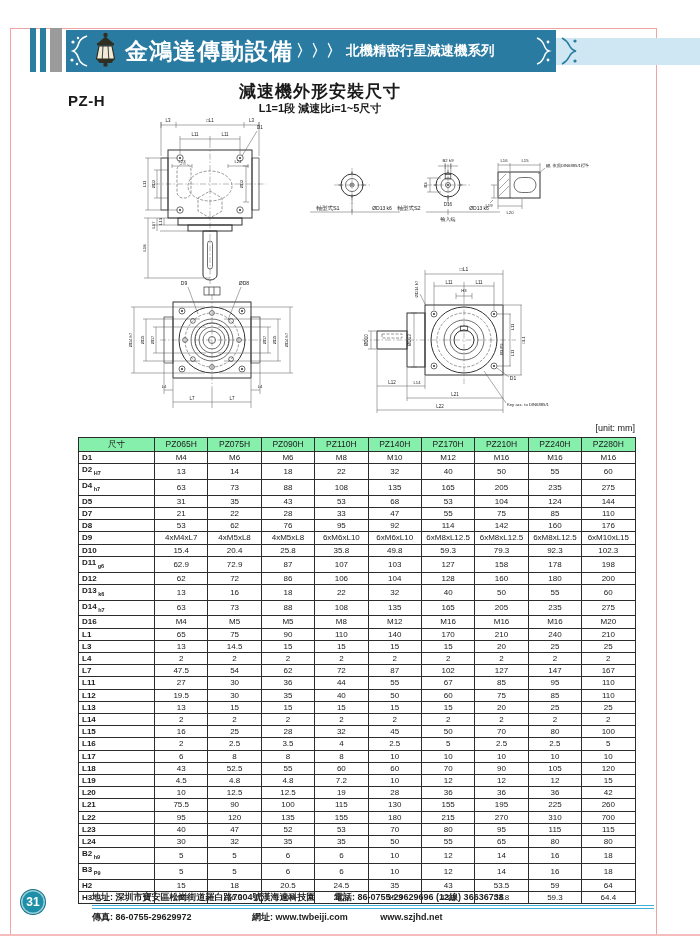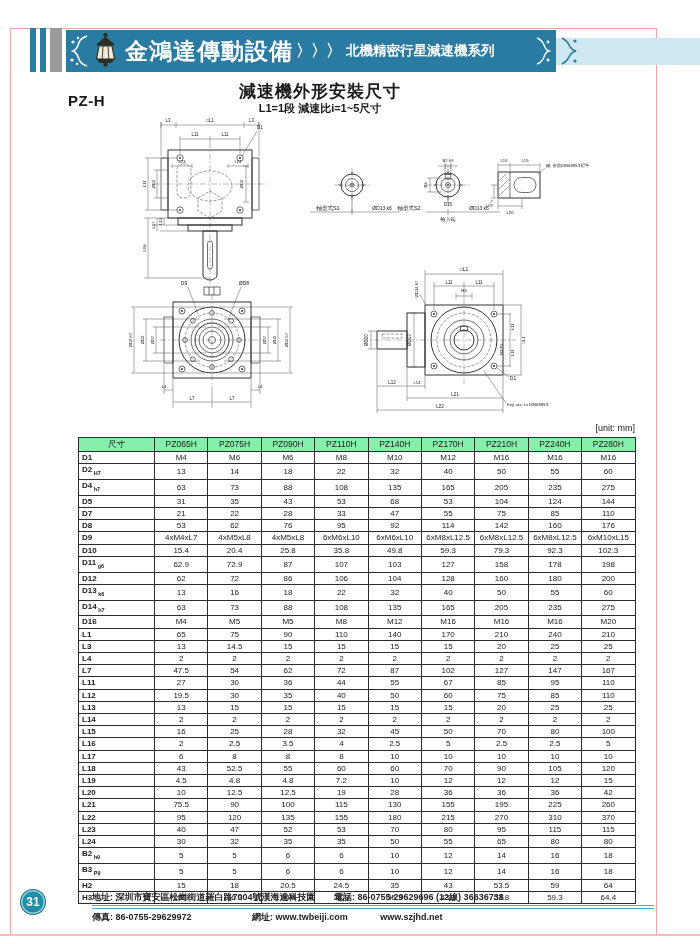--- a/index.html
+++ b/index.html
@@ -661,21 +661,21 @@
       <tr>
         <td class="rowlabel">L22</td>
         <td>95</td>
         <td>120</td>
         <td>135</td>
         <td>155</td>
         <td>180</td>
         <td>215</td>
         <td>270</td>
         <td>310</td>
-        <td>370</td>
+        <td>700</td>
       </tr>
       <tr>
         <td class="rowlabel">L23</td>
         <td>40</td>
         <td>47</td>
         <td>52</td>
         <td>53</td>
         <td>70</td>
         <td>80</td>
         <td>95</td>

